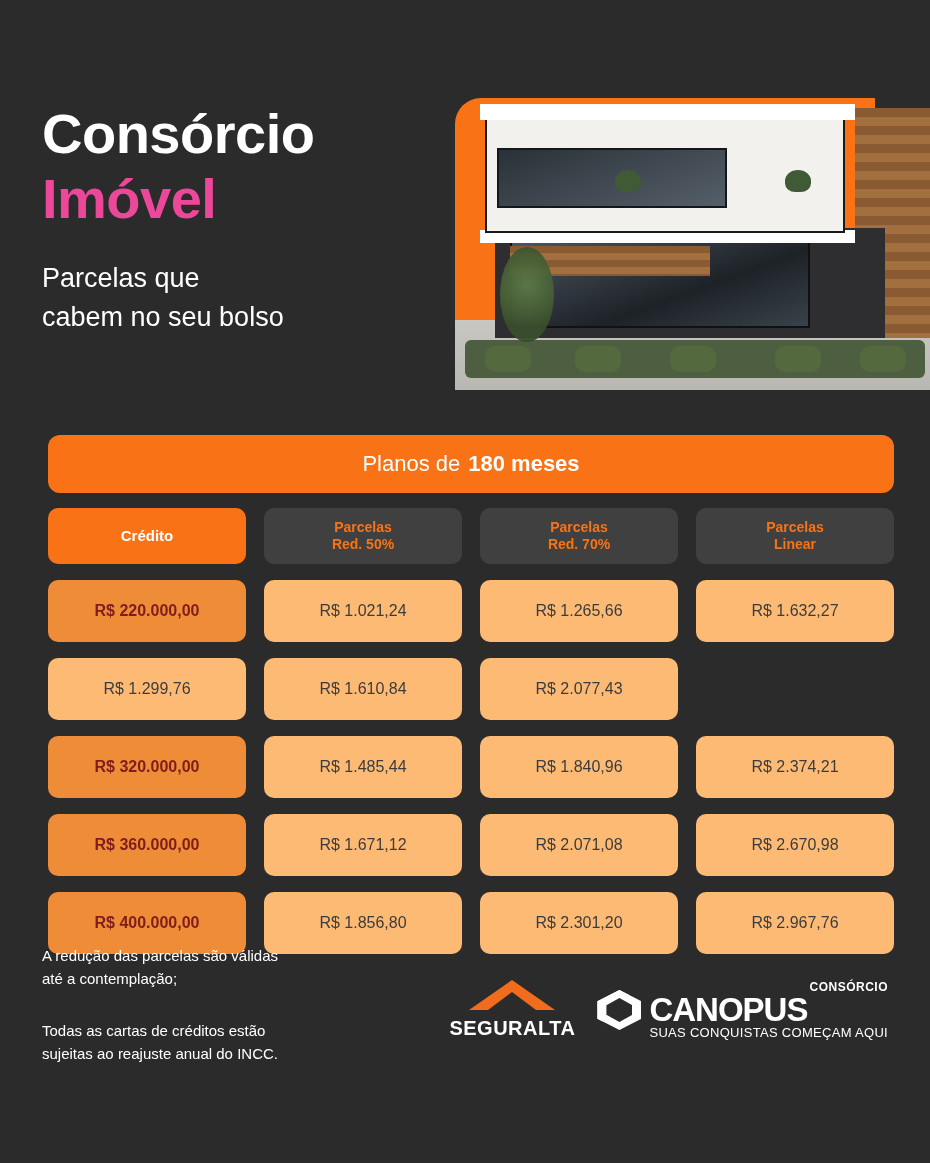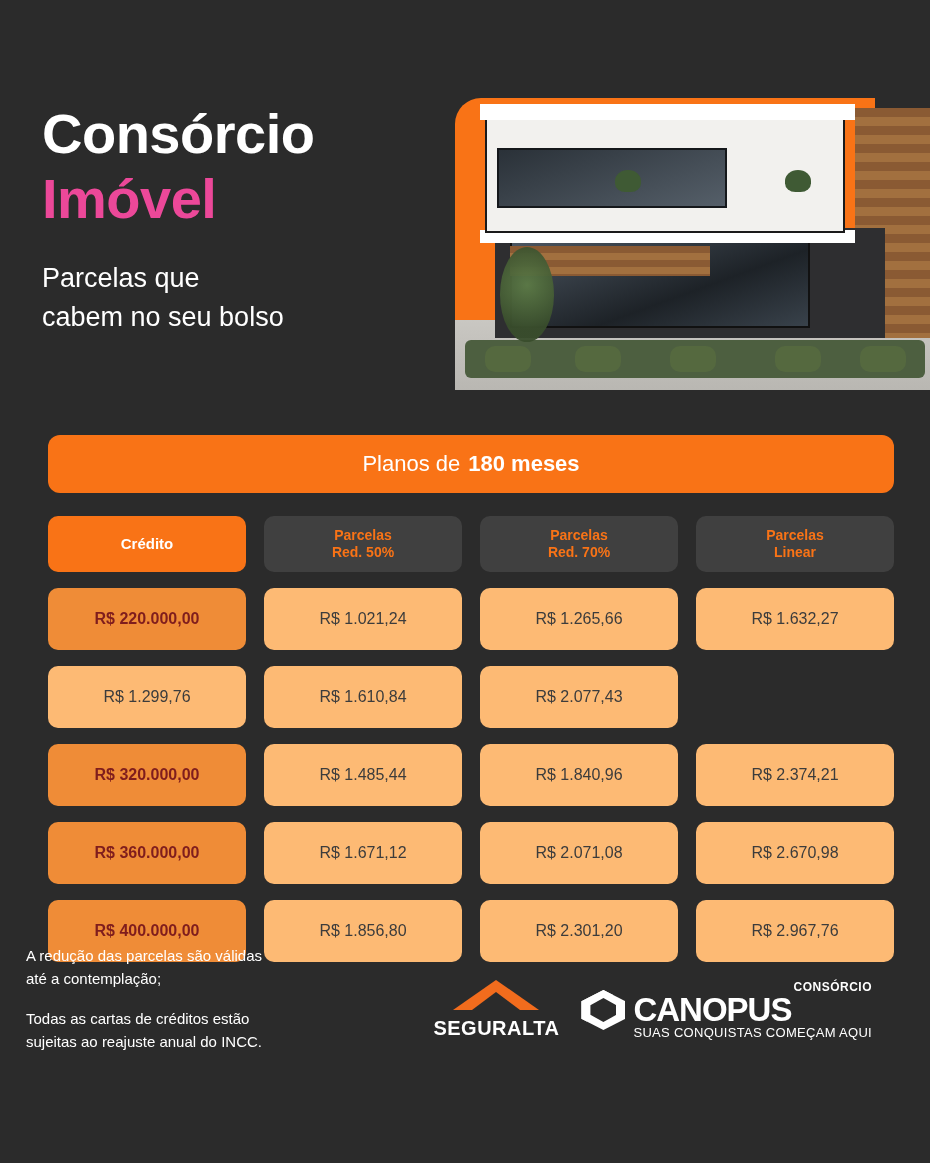--- a/index.html
+++ b/index.html
@@ -192,21 +192,21 @@
     justify-content: center;
     color: #fff;
     font-size: 22px;
     font-weight: 400;
   }
   .plan-banner b { font-weight: bold; margin-left: 8px; }
 
   .row {
     display: flex;
     gap: 18px;
-    margin-top: 23px;
+    margin-top: 15px;
   }
   .cell {
     height: 56px;
     border-radius: 10px;
     display: flex;
     align-items: center;
     justify-content: center;
     text-align: center;
     font-size: 15px;
     line-height: 1.2;
@@ -237,33 +237,33 @@
     background: #fdba74;
     color: #3c3c3c;
     font-size: 16px;
     height: 62px;
   }
   .body-row { margin-top: 16px; }
 
   
   .footer {
     position: absolute;
-    left: 26px;
+    left: 42px;
     top: 945px;
     width: 846px;
     display: flex;
     justify-content: space-between;
     align-items: flex-start;
   }
   .notes {
     color: #ffffff;
     font-size: 15px;
     line-height: 1.5;
   }
-  .notes p + p { margin-top: 18px; }
+  .notes p + p { margin-top: 30px; }
 
   .logos {
     display: flex;
     align-items: center;
     gap: 22px;
     margin-top: 35px;
   }
   .seguralta {
     text-align: center;
     color: #fff;

